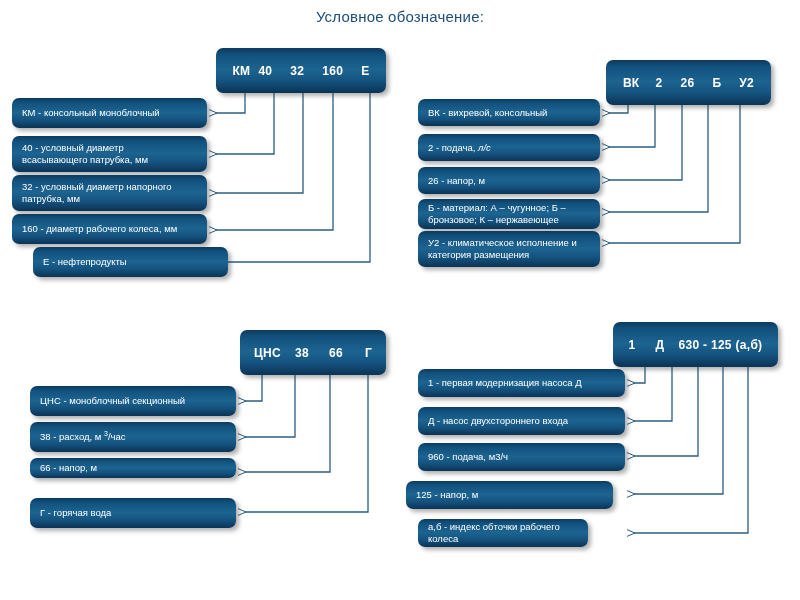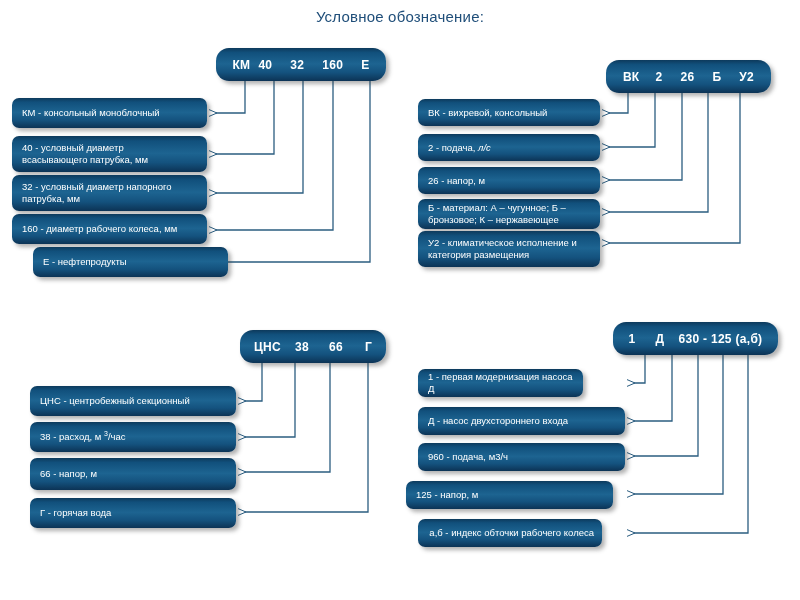--- a/index.html
+++ b/index.html
@@ -53,22 +53,22 @@
     box-shadow: 3px 3px 4px rgba(60,60,60,0.40);
     color: #ffffff;
     display: flex;
     align-items: center;
     overflow: hidden;
   }
 
   
   .code-bar {
     justify-content: center;
-    height: 33px;
-    border-radius: 13px;
+    height: 45px;
+    border-radius: 7px;
   }
   .code-bar .tokens {
     display: flex;
     align-items: center;
     font-size: 12px;
     font-weight: bold;
     white-space: nowrap;
     letter-spacing: 0.3px;
   }
   .code-bar .tok { display: inline-block; text-align: center; }
@@ -223,31 +223,31 @@
     <span class="tok">38</span>
     <span class="spacer" style="width:20px"></span>
     <span class="tok">66</span>
     <span class="spacer" style="width:22px"></span>
     <span class="tok">Г</span>
   </span>
 </div>
 
 <div class="plate desc" style="left:30px; top:386px; width:206px; height:30px;">
   <span>
-      <span class="txt">ЦНС - центробежный секционный</span>
+      <span class="txt">ЦНС - моноблочный секционный</span>
     </span>
 </div>
 
 <div class="plate desc" style="left:30px; top:422px; width:206px; height:30px;">
   <span>
       <span class="txt">38 - расход, м&nbsp;<sup>3</sup>/час</span>
     </span>
 </div>
 
-<div class="plate desc" style="left:30px; top:458px; width:206px; height:32px;">
+<div class="plate desc" style="left:30px; top:458px; width:206px; height:20px;">
   <span>
       <span class="txt">66 - напор, м</span>
     </span>
 </div>
 
 <div class="plate desc" style="left:30px; top:498px; width:206px; height:30px;">
   <span>
       <span class="txt">Г - горячая вода</span>
     </span>
 </div>
@@ -255,21 +255,21 @@
 <div class="plate code-bar" style="left:613px; top:322px; width:165px;">
   <span class="tokens">
     <span class="tok">1</span>
     <span class="spacer" style="width:20px"></span>
     <span class="tok">Д</span>
     <span class="spacer" style="width:14px"></span>
     <span class="tok">630 - 125 (а,б)</span>
   </span>
 </div>
 
-<div class="plate desc" style="left:418px; top:369px; width:165px; height:28px;">
+<div class="plate desc" style="left:418px; top:369px; width:207px; height:28px;">
   <span>
       <span class="txt">1 - первая модернизация насоса Д</span>
     </span>
 </div>
 
 <div class="plate desc" style="left:418px; top:407px; width:207px; height:28px;">
   <span>
       <span class="txt">Д - насос двухстороннего входа</span>
     </span>
 </div>
@@ -279,17 +279,17 @@
       <span class="txt">960 - подача, м3/ч</span>
     </span>
 </div>
 
 <div class="plate desc" style="left:406px; top:481px; width:207px; height:28px;">
   <span>
       <span class="txt">125 - напор, м</span>
     </span>
 </div>
 
-<div class="plate desc" style="left:418px; top:519px; width:184px; height:28px;justify-content:flex-end;">
+<div class="plate desc" style="left:418px; top:519px; width:170px; height:28px;">
   <span>
       <span class="txt">а,б -  индекс обточки рабочего колеса</span>
     </span>
 </div>
 
 </body></html>

